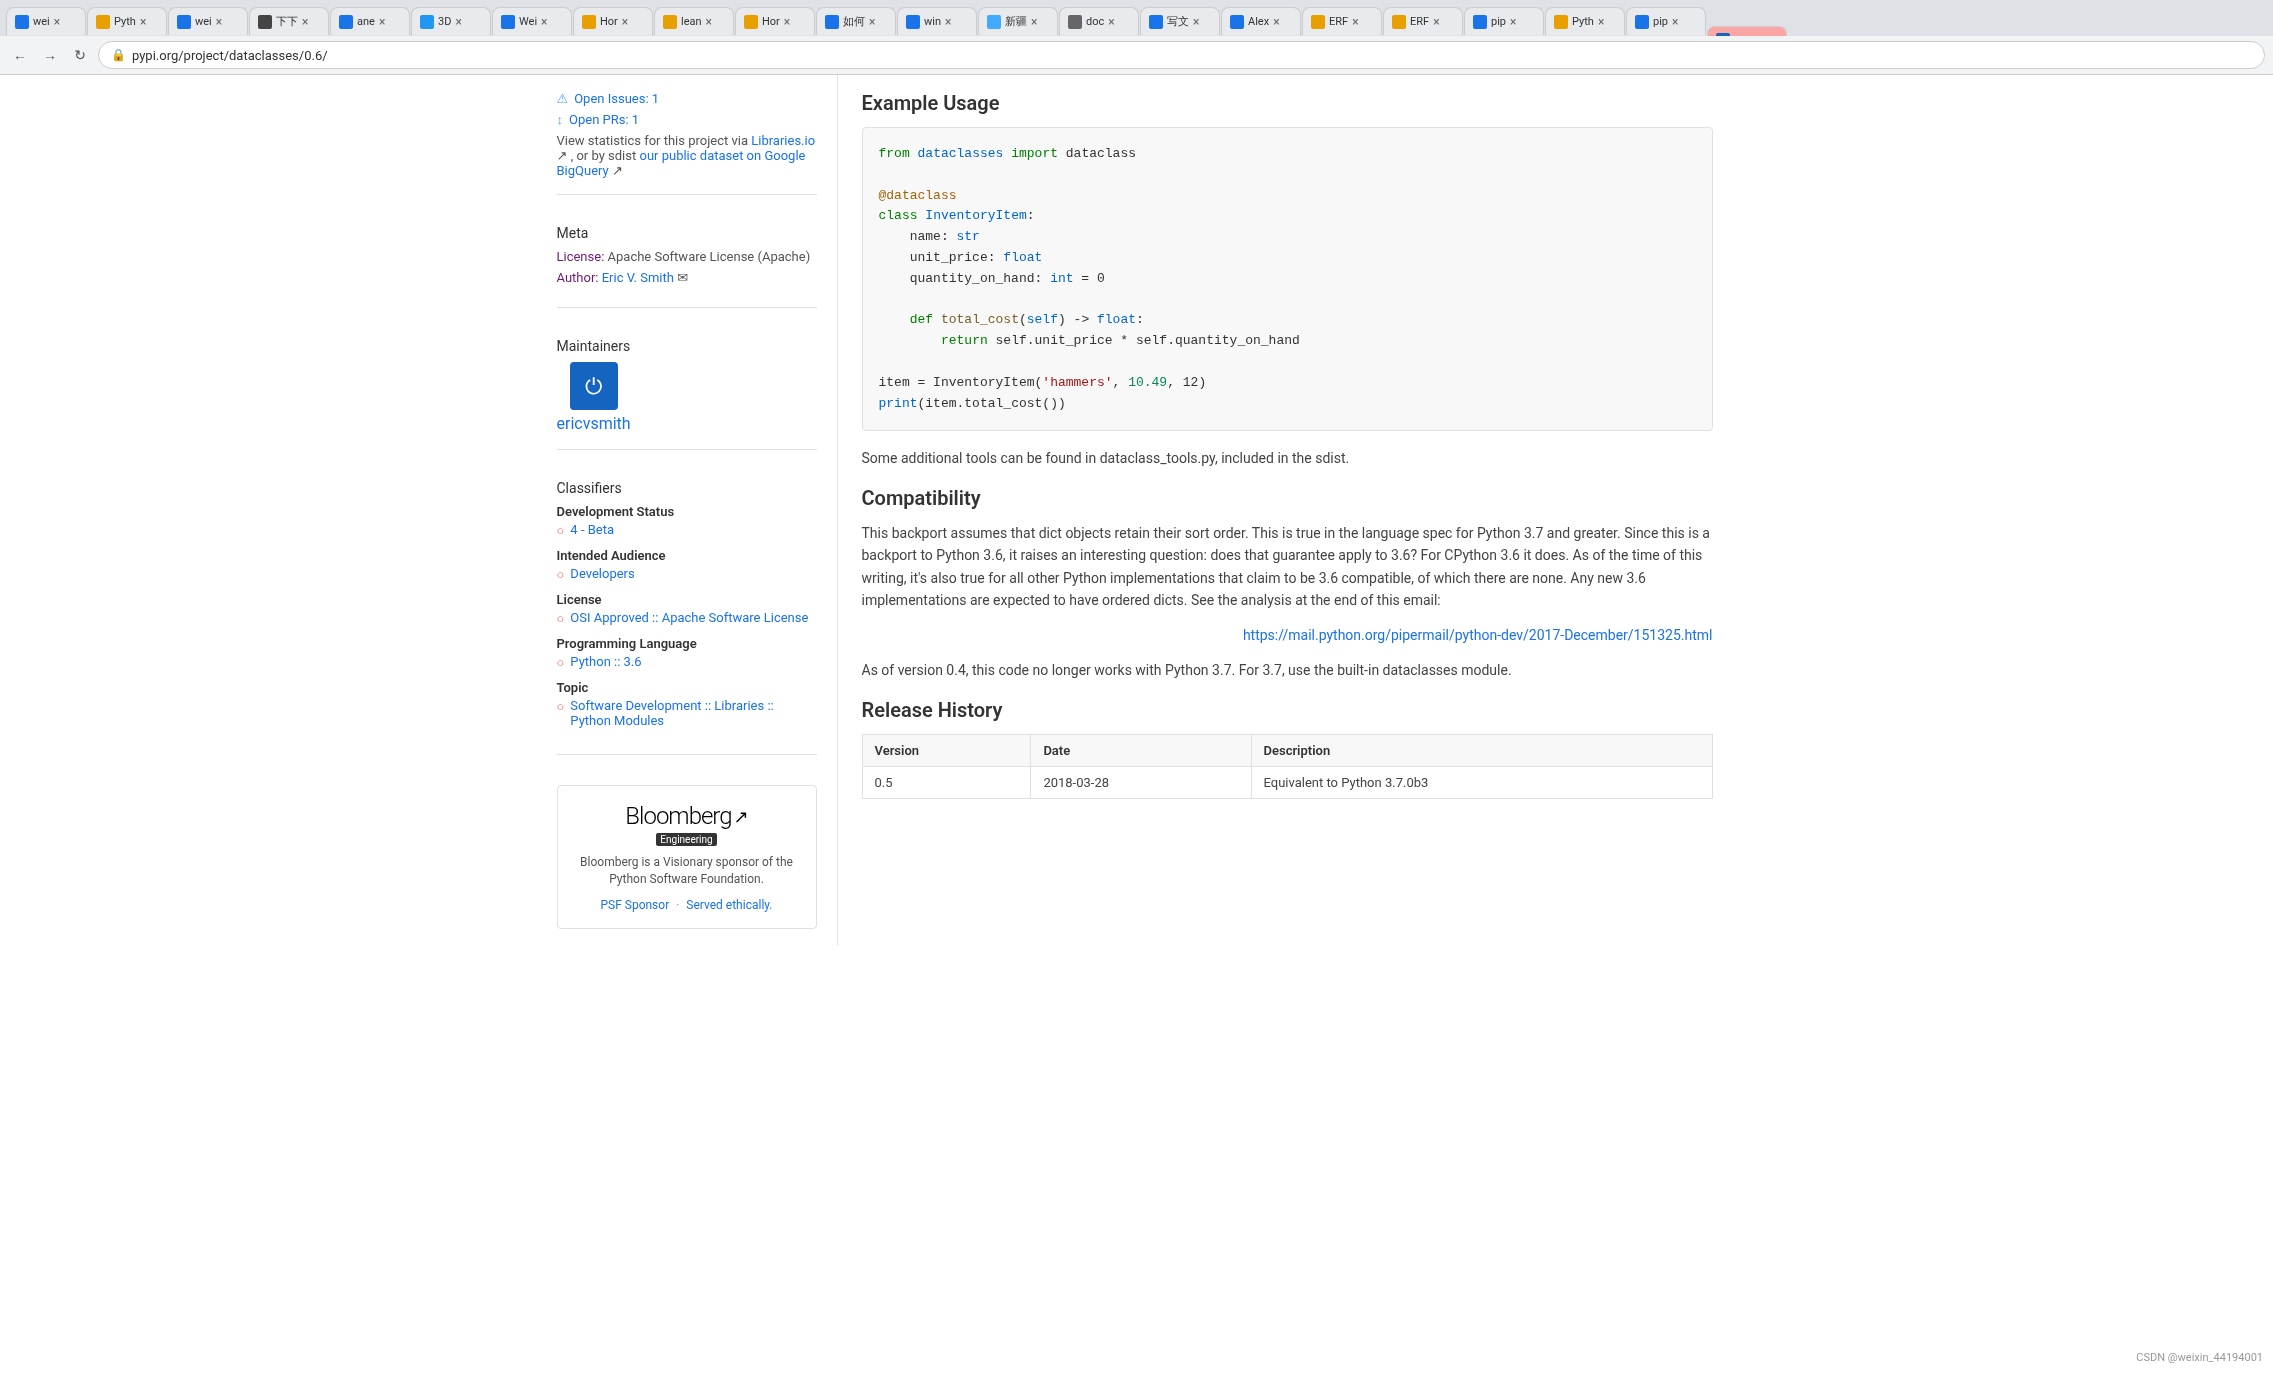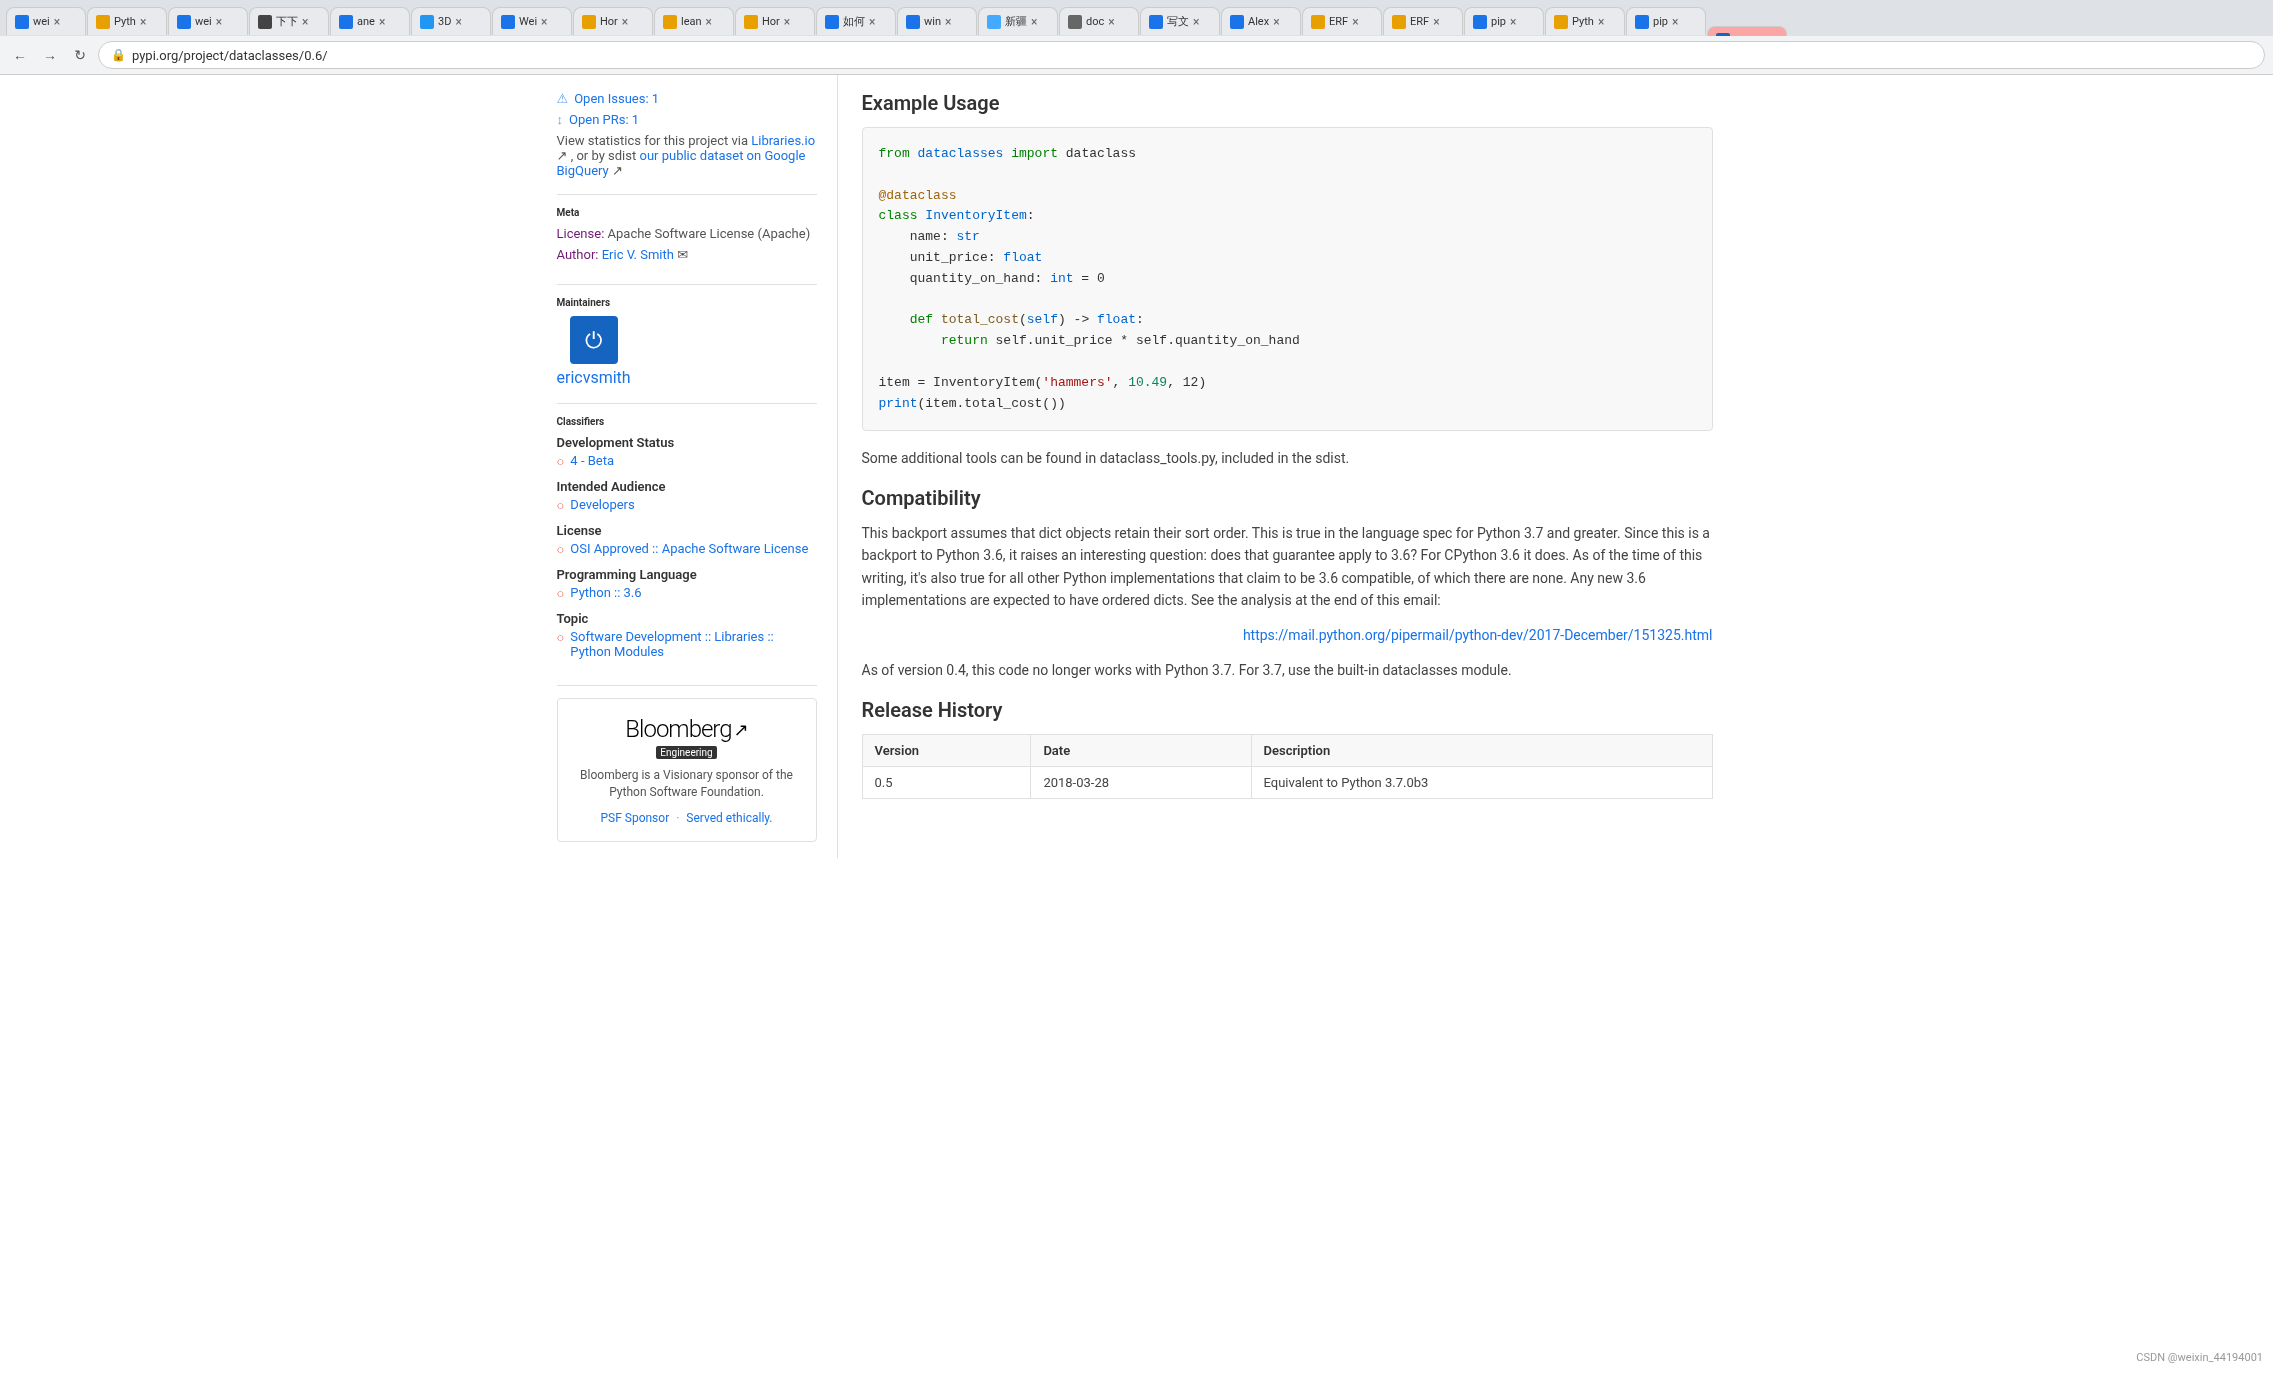--- a/index.html
+++ b/index.html
@@ -111,21 +111,21 @@
 
     
     .sidebar {
       width: 300px;
       flex-shrink: 0;
       padding: 16px 20px;
       font-size: 13px;
     }
 
     .sidebar-section {
-      margin-bottom: 12px;
+      margin-bottom: 30px;
       padding-bottom: 16px;
       border-bottom: 1px solid #e0e0e0;
     }
 
     .sidebar-section:last-child {
       border-bottom: none;
     }
 
     .sidebar-link-blue {
       color: #1a73e8;
@@ -146,22 +146,22 @@
       color: #5a9eef;
       margin-right: 6px;
     }
     .open-prs-link::before {
       content: '↕';
       color: #5a9eef;
       margin-right: 6px;
     }
 
     .section-title {
-      font-weight: 700;
-      font-size: 10px;
+      font-weight: 400;
+      font-size: 14px;
       margin-bottom: 8px;
       color: #333;
     }
 
     .meta-row {
       margin-bottom: 6px;
       font-size: 13px;
       color: #555;
     }
     .meta-label {

